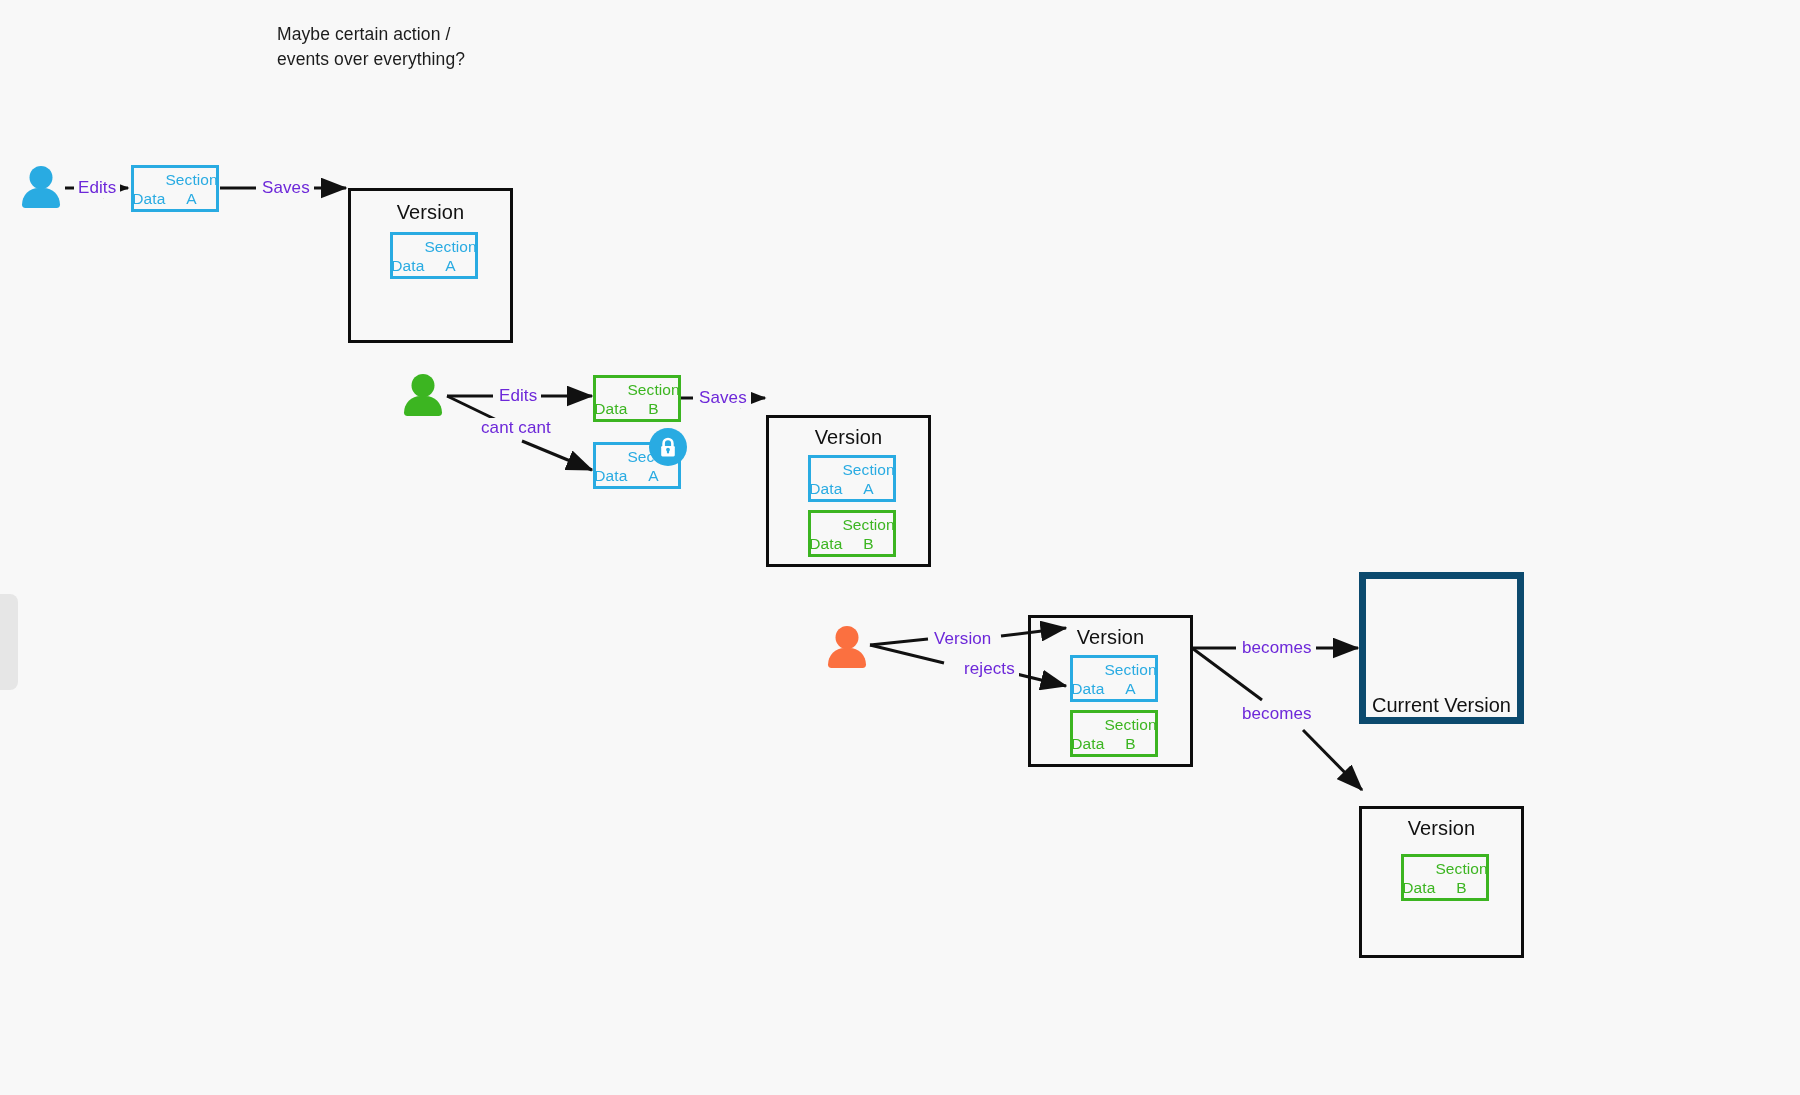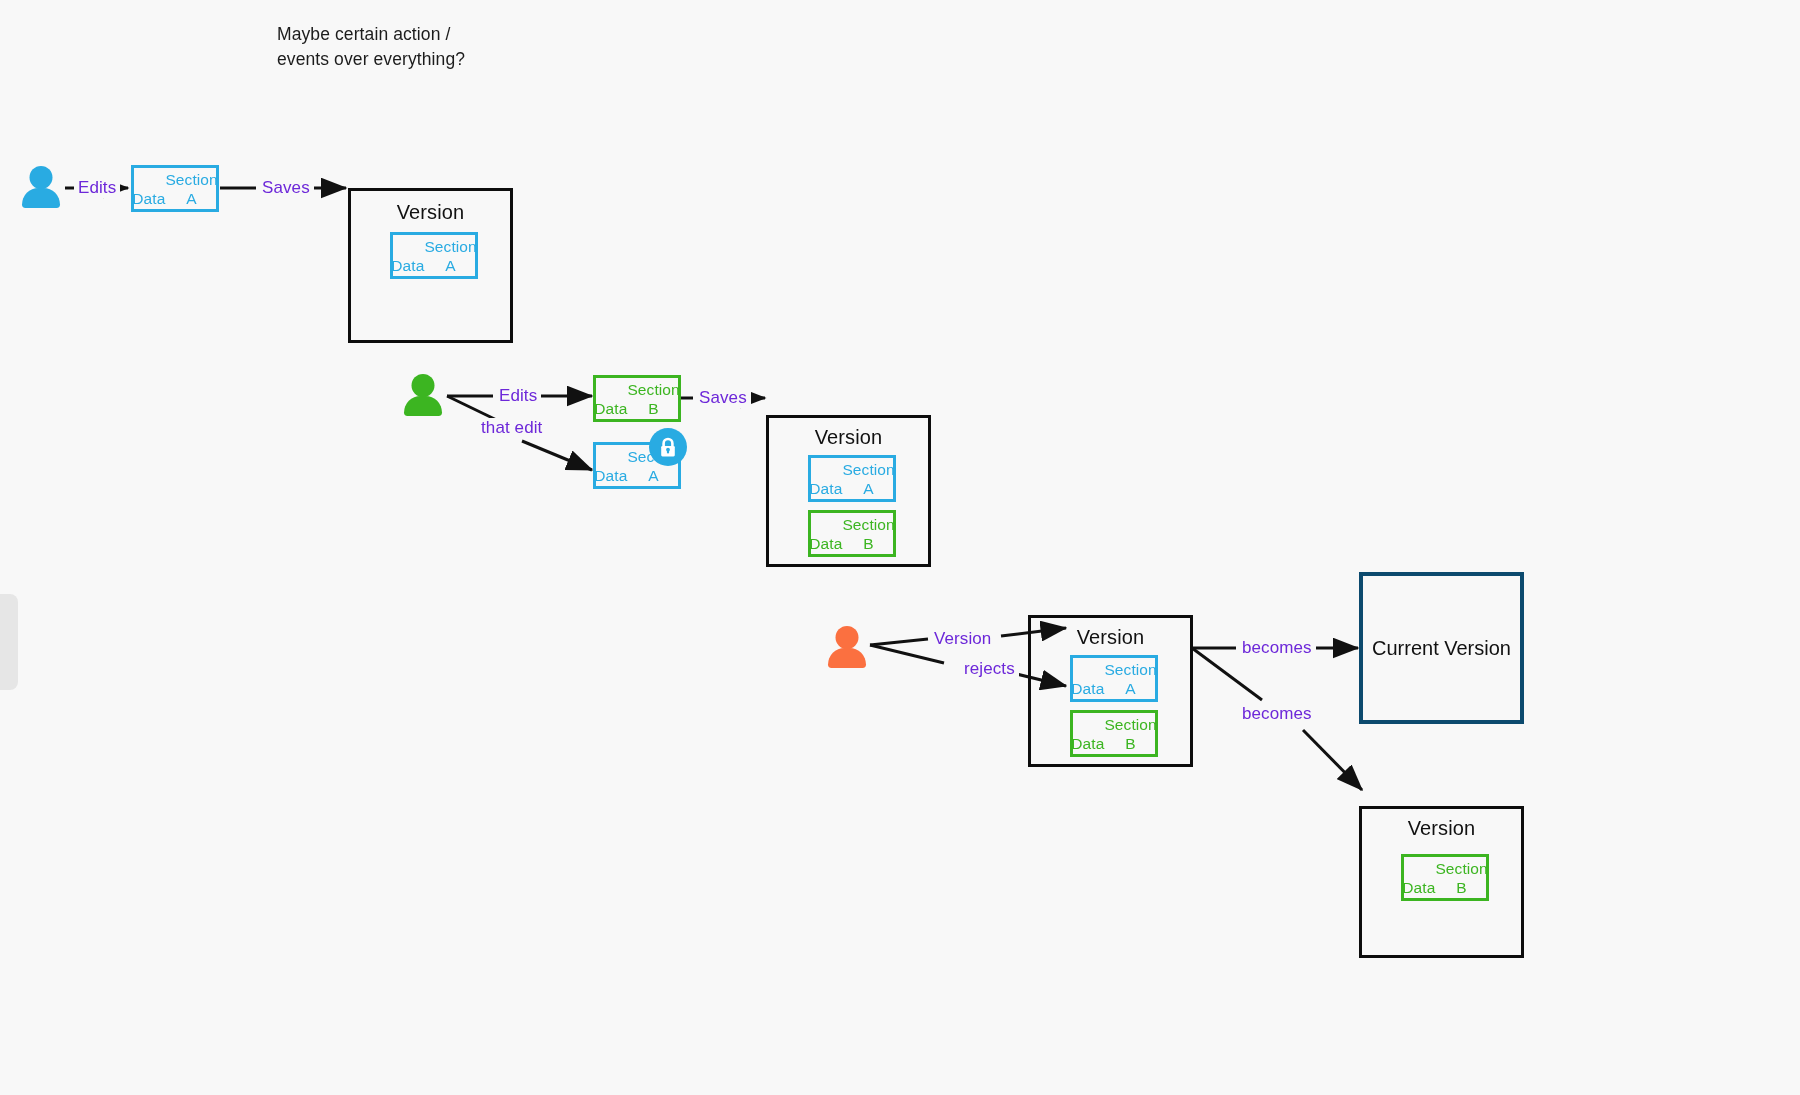--- a/index.html
+++ b/index.html
@@ -120,24 +120,24 @@
     text-align: center;
     font-size: 20px;
     color: #111111;
     letter-spacing: 0.1px;
   }
 
   
   .plainbox {
     position: absolute;
     box-sizing: border-box;
-    border: 4px solid #0c4a6e;
+    border: 7px solid #0c4a6e;
     background: transparent;
     display: flex;
-    align-items: center;
+    align-items: flex-end;
     justify-content: center;
     font-size: 20px;
     color: #111111;
   }
 
   
   .edge-label {
     position: absolute;
     font-size: 17px;
     color: #6d28d9;
@@ -233,21 +233,21 @@
       <span class="l2">Section A</span>
     </div>
   </div>
 
   <div class="person" id="person-editor-b">
     <span class="head"></span>
     <span class="body"></span>
   </div>
 
   <div class="edge-label" style="left:495px; top:386px;">Edits</div>
-  <div class="edge-label" style="left:477px; top:418px;">that edit</div>
+  <div class="edge-label" style="left:477px; top:418px;">cant cant</div>
 
   <div class="chip green" style="left:593px; top:375px; width:88px; height:47px;">
     <span class="l1">Data</span>
     <span class="l2">Section B</span>
   </div>
 
   <div class="chip" style="left:593px; top:442px; width:88px; height:47px;">
     <span class="l1">Data</span>
     <span class="l2">Section A</span>
   </div>

